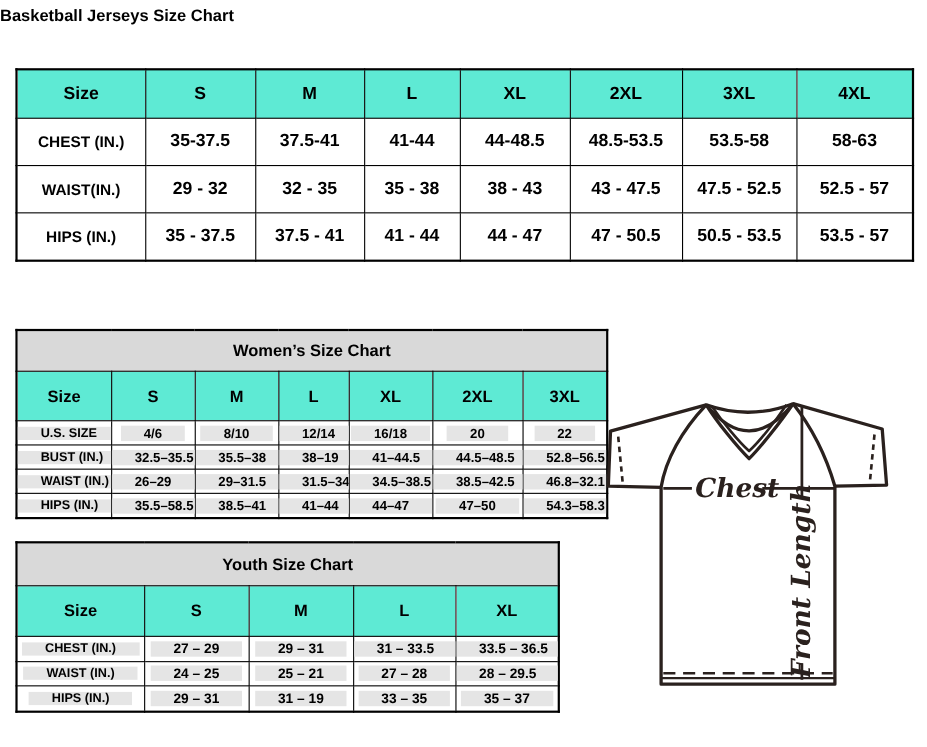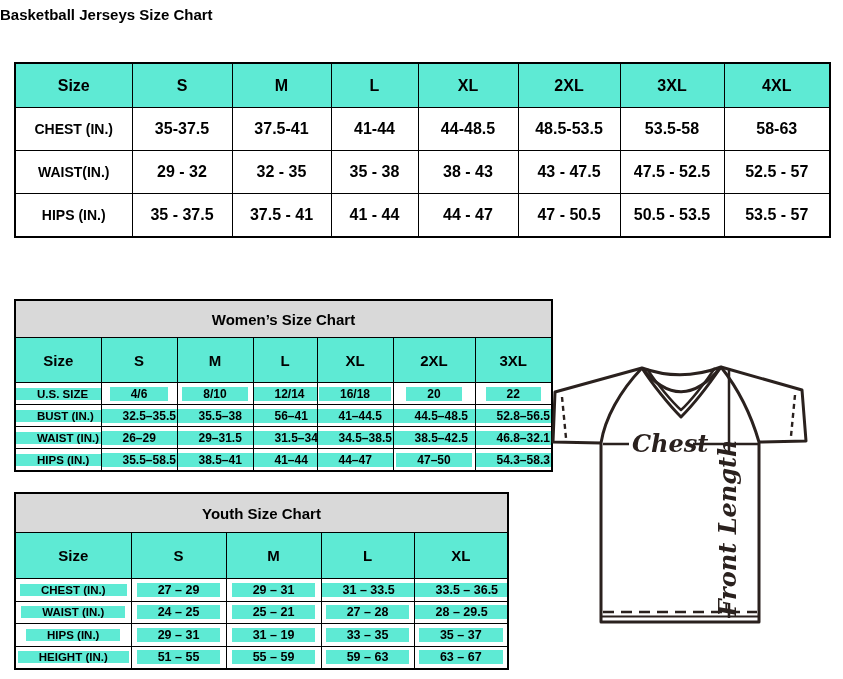--- a/index.html
+++ b/index.html
@@ -38,21 +38,21 @@
   .womens td.rowlabel{font-size:11.5px;}
 
   
   table.youth{left:14px;top:492px;width:493px;}
   .youth .band{height:38px;}
   .youth .colhead{height:45px;font-size:15px;}
   .youth td{height:21.5px;font-size:12.5px;}
   .youth td.rowlabel{font-size:11.5px;}
 
   
-  .small-hl .hl{background:#5eead4;padding:0 21px;}
+  .small-hl .hl{background:#e5e5e5;padding:0 21px;}
 
   .jersey-wrap{position:absolute;left:540px;top:356px;width:284px;height:272px;}
   svg text.measure{
     font-family:"DejaVu Serif",serif;font-style:italic;font-weight:bold;
   }
 </style>
 </head>
 <body>
 
 <div class="page-title">Basketball Jerseys Size Chart</div>
@@ -141,21 +141,21 @@
         <td><span class="hl">8/10</span></td>
         <td><span class="hl">12/14</span></td>
         <td><span class="hl">16/18</span></td>
         <td><span class="hl">20</span></td>
         <td><span class="hl">22</span></td>
       </tr>
       <tr>
         <td class="rowlabel"><span class="hl">BUST (IN.)</span></td>
         <td><span class="hl">32.5–35.5</span></td>
         <td><span class="hl">35.5–38</span></td>
-        <td><span class="hl">56–41</span></td>
+        <td><span class="hl">38–19</span></td>
         <td><span class="hl">41–44.5</span></td>
         <td><span class="hl">44.5–48.5</span></td>
         <td><span class="hl">52.8–56.5</span></td>
       </tr>
       <tr>
         <td class="rowlabel"><span class="hl">WAIST (IN.)</span></td>
         <td><span class="hl">26–29</span></td>
         <td><span class="hl">29–31.5</span></td>
         <td><span class="hl">31.5–34.5</span></td>
         <td><span class="hl">34.5–38.5</span></td>
@@ -207,27 +207,20 @@
         <td><span class="hl">27 – 28</span></td>
         <td><span class="hl">28 – 29.5</span></td>
       </tr>
       <tr>
         <td class="rowlabel"><span class="hl">HIPS (IN.)</span></td>
         <td><span class="hl">29 – 31</span></td>
         <td><span class="hl">31 – 19</span></td>
         <td><span class="hl">33 – 35</span></td>
         <td><span class="hl">35 – 37</span></td>
       </tr>
-      <tr>
-        <td class="rowlabel"><span class="hl">HEIGHT (IN.)</span></td>
-        <td><span class="hl">51 – 55</span></td>
-        <td><span class="hl">55 – 59</span></td>
-        <td><span class="hl">59 – 63</span></td>
-        <td><span class="hl">63 – 67</span></td>
-      </tr>
     </tbody>
   </table>
 
 <div class="jersey-wrap">
   <svg width="284" height="272" viewBox="0 0 284 272">
     <g stroke="#2a211e" fill="none" stroke-linejoin="round">
 
       <path d="M 61,87 L 13,86 L 15,36 L 102,12" fill="#ffffff" stroke-width="3"></path>
       <path d="M 219,86 L 266,85 L 262,34 L 181,11" fill="#ffffff" stroke-width="3"></path>
 

